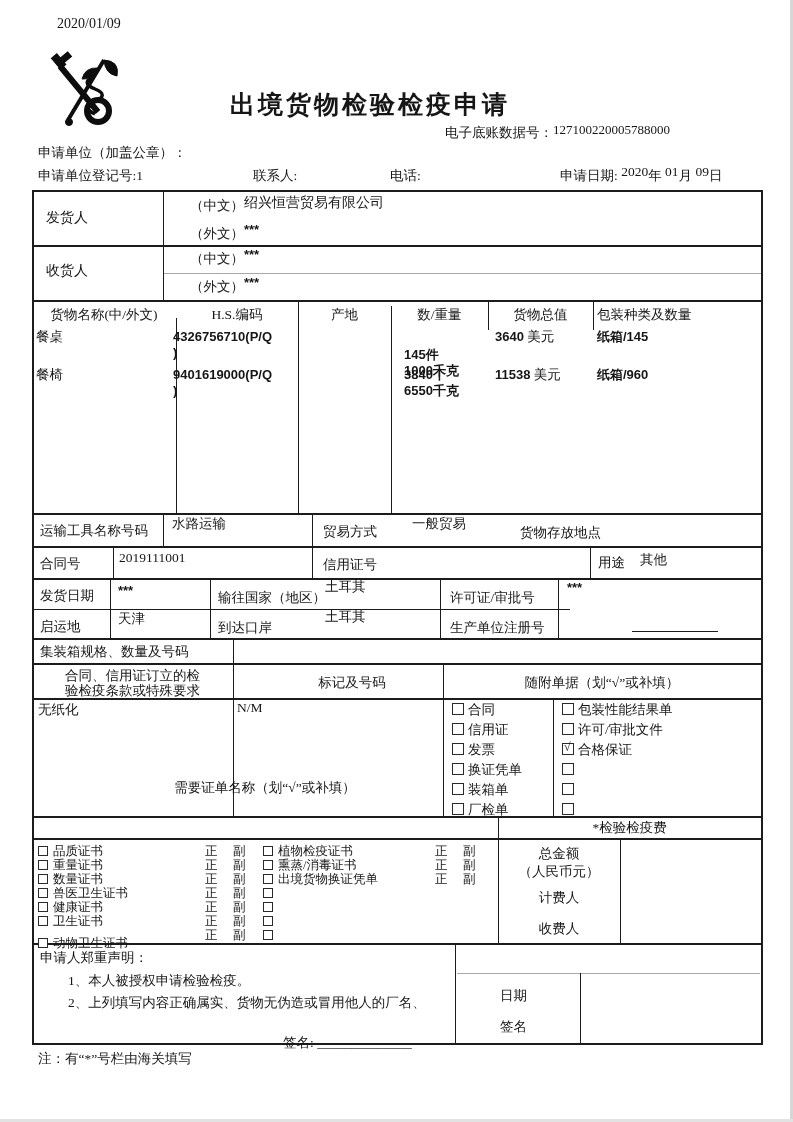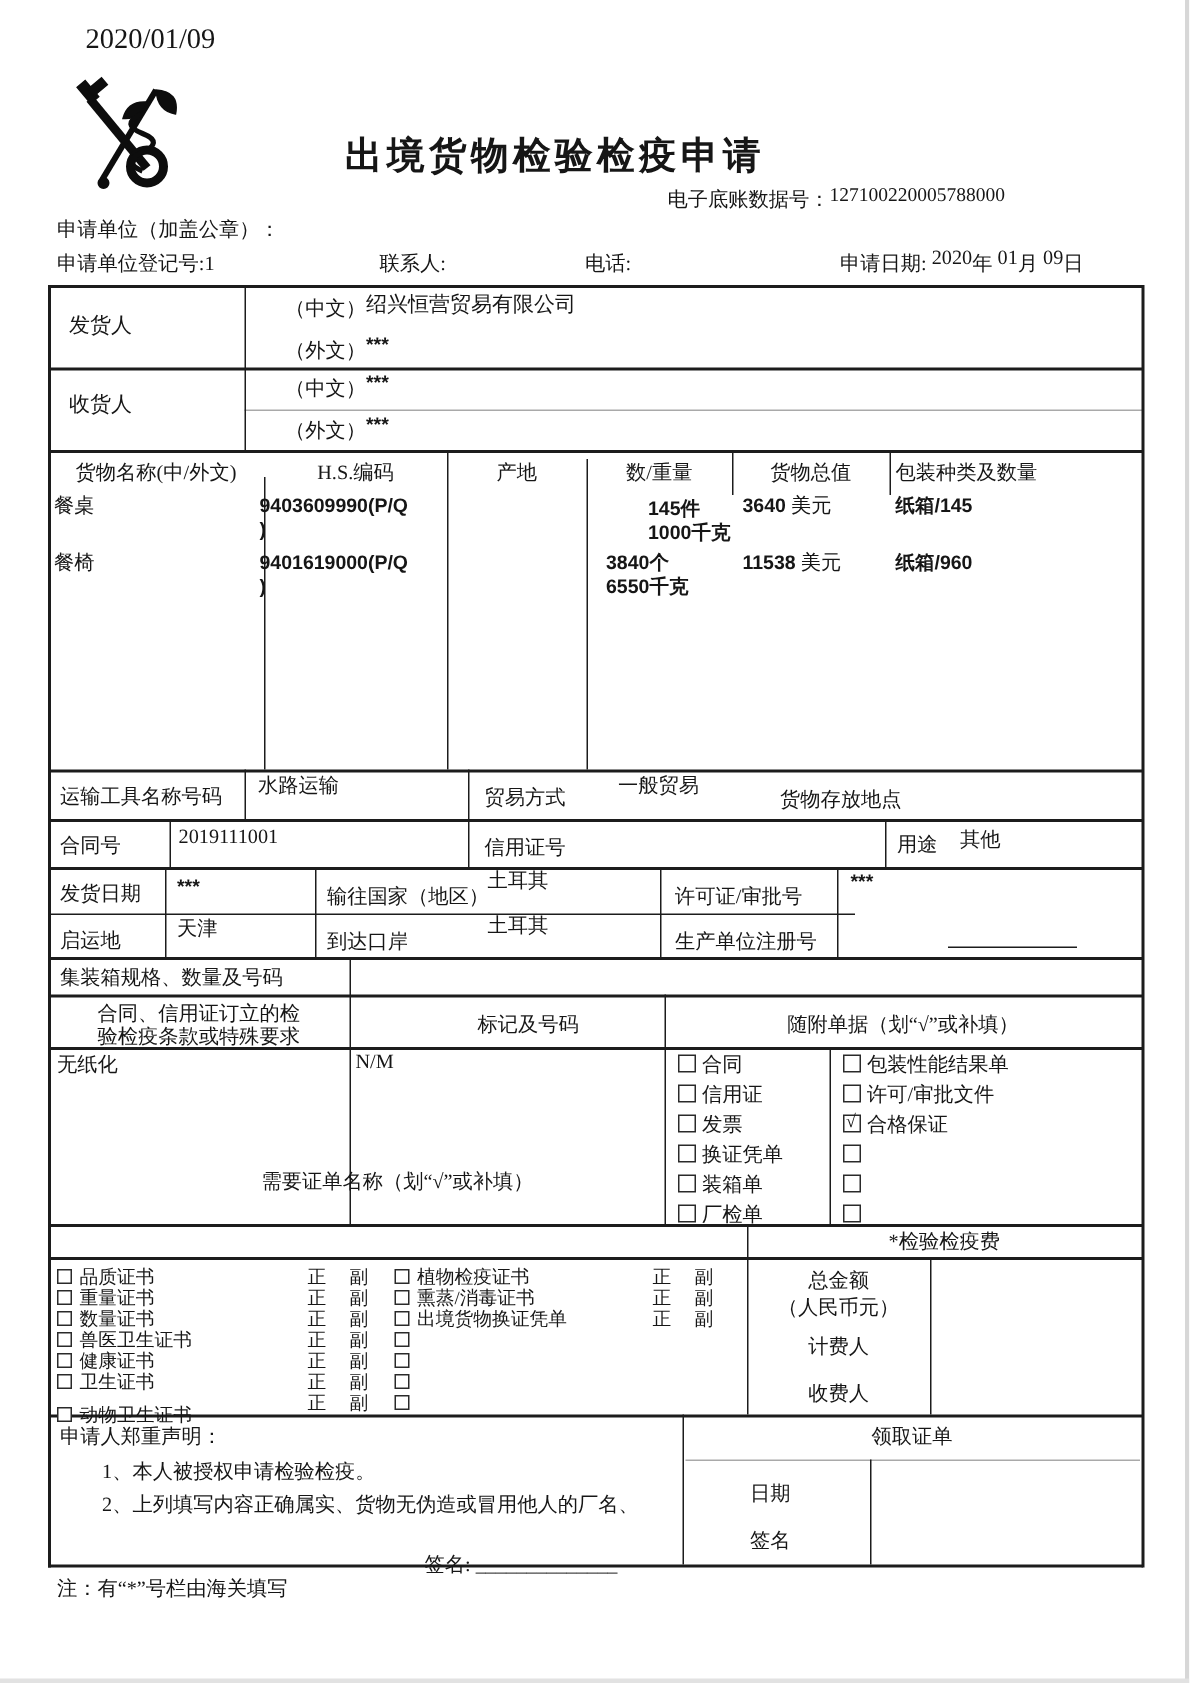--- a/index.html
+++ b/index.html
@@ -24,21 +24,21 @@
   .pageedge-b{position:absolute;left:0;bottom:0;width:100%;height:3px;background:#e2e2e2;}
 </style>
 </head>
 <body>
 
 <div id="page">
 
   <div class="pageedge-r"></div>
   <div class="pageedge-b"></div>
 
-  <div class="t" style="left:57px;top:16px;font-size:19px;">2020/01/09</div>
+  <div class="t" style="left:57px;top:16px;font-size:14px;">2020/01/09</div>
 
   <div class="t" style="left:46px;top:48px;">
     <svg width="72" height="80" viewBox="0 0 72 80">
       <g stroke="#0d0d0d" fill="#0d0d0d">
         <line x1="14" y1="18" x2="52" y2="64" stroke-width="6"></line>
         <rect x="6" y="10" width="14" height="7" transform="rotate(50 13 13)"></rect>
         <rect x="16" y="4" width="6" height="12" transform="rotate(50 19 10)"></rect>
         <circle cx="52" cy="63" r="11" fill="none" stroke-width="6"></circle>
         <line x1="58" y1="12" x2="22" y2="72" stroke-width="4"></line>
         <path d="M58 12 q16 1 13 16 q-12 -2 -13 -16z"></path>
@@ -127,24 +127,24 @@
 
   <div class="t c" style="left:32px;top:307px;width:144px;">货物名称(中/外文)</div>
   <div class="t c" style="left:176px;top:307px;width:122px;">H.S.编码</div>
   <div class="t c" style="left:298px;top:307px;width:93px;">产地</div>
   <div class="t c" style="left:391px;top:307px;width:97px;">数/重量</div>
   <div class="t c" style="left:488px;top:307px;width:105px;">货物总值</div>
   <div class="t" style="left:597px;top:307px;">包装种类及数量</div>
 
   <div class="t" style="left:36px;top:329px;">餐桌</div>
   <div class="t bsans" style="left:173px;top:329px;">
-    <span>9403609990(P/Q</span><br>
+    <span>4326756710(P/Q</span><br>
     <span>)</span>
   </div>
-  <div class="t bsans" style="left:404px;top:331px;margin-left:28px;">
+  <div class="t bsans" style="left:404px;top:347px;">
     <span>145件</span><br>
     <span>1000千克</span>
   </div>
   <div class="t" style="left:495px;top:329px;">
     <span class="bsans">3640</span> <span>美元</span>
   </div>
   <div class="t bsans" style="left:597px;top:329px;">纸箱/145</div>
 
   <div class="t" style="left:36px;top:367px;">餐椅</div>
   <div class="t bsans" style="left:173px;top:367px;">
@@ -253,19 +253,18 @@
   <div class="t c" style="left:498px;top:846px;width:122px;">总金额</div>
   <div class="t c" style="left:498px;top:864px;width:122px;">（人民币元）</div>
   <div class="t c" style="left:498px;top:890px;width:122px;">计费人</div>
   <div class="t c" style="left:498px;top:921px;width:122px;">收费人</div>
 
   <div class="t" style="left:40px;top:950px;">申请人郑重声明：</div>
   <div class="t" style="left:68px;top:973px;">1、本人被授权申请检验检疫。</div>
   <div class="t" style="left:68px;top:995px;">2、上列填写内容正确属实、货物无伪造或冒用他人的厂名、</div>
   <div class="t" style="left:283px;top:1035px;">签名: ______________</div>
 
-  <div class="t c" style="left:455px;top:950px;width:306px;">领取证单</div>
   <div class="t" style="left:500px;top:988px;">日期</div>
   <div class="t" style="left:500px;top:1019px;">签名</div>
 
   <div class="t" style="left:38px;top:1051px;">注：有“*”号栏由海关填写</div>
 
 </div>
 
 </body></html>

